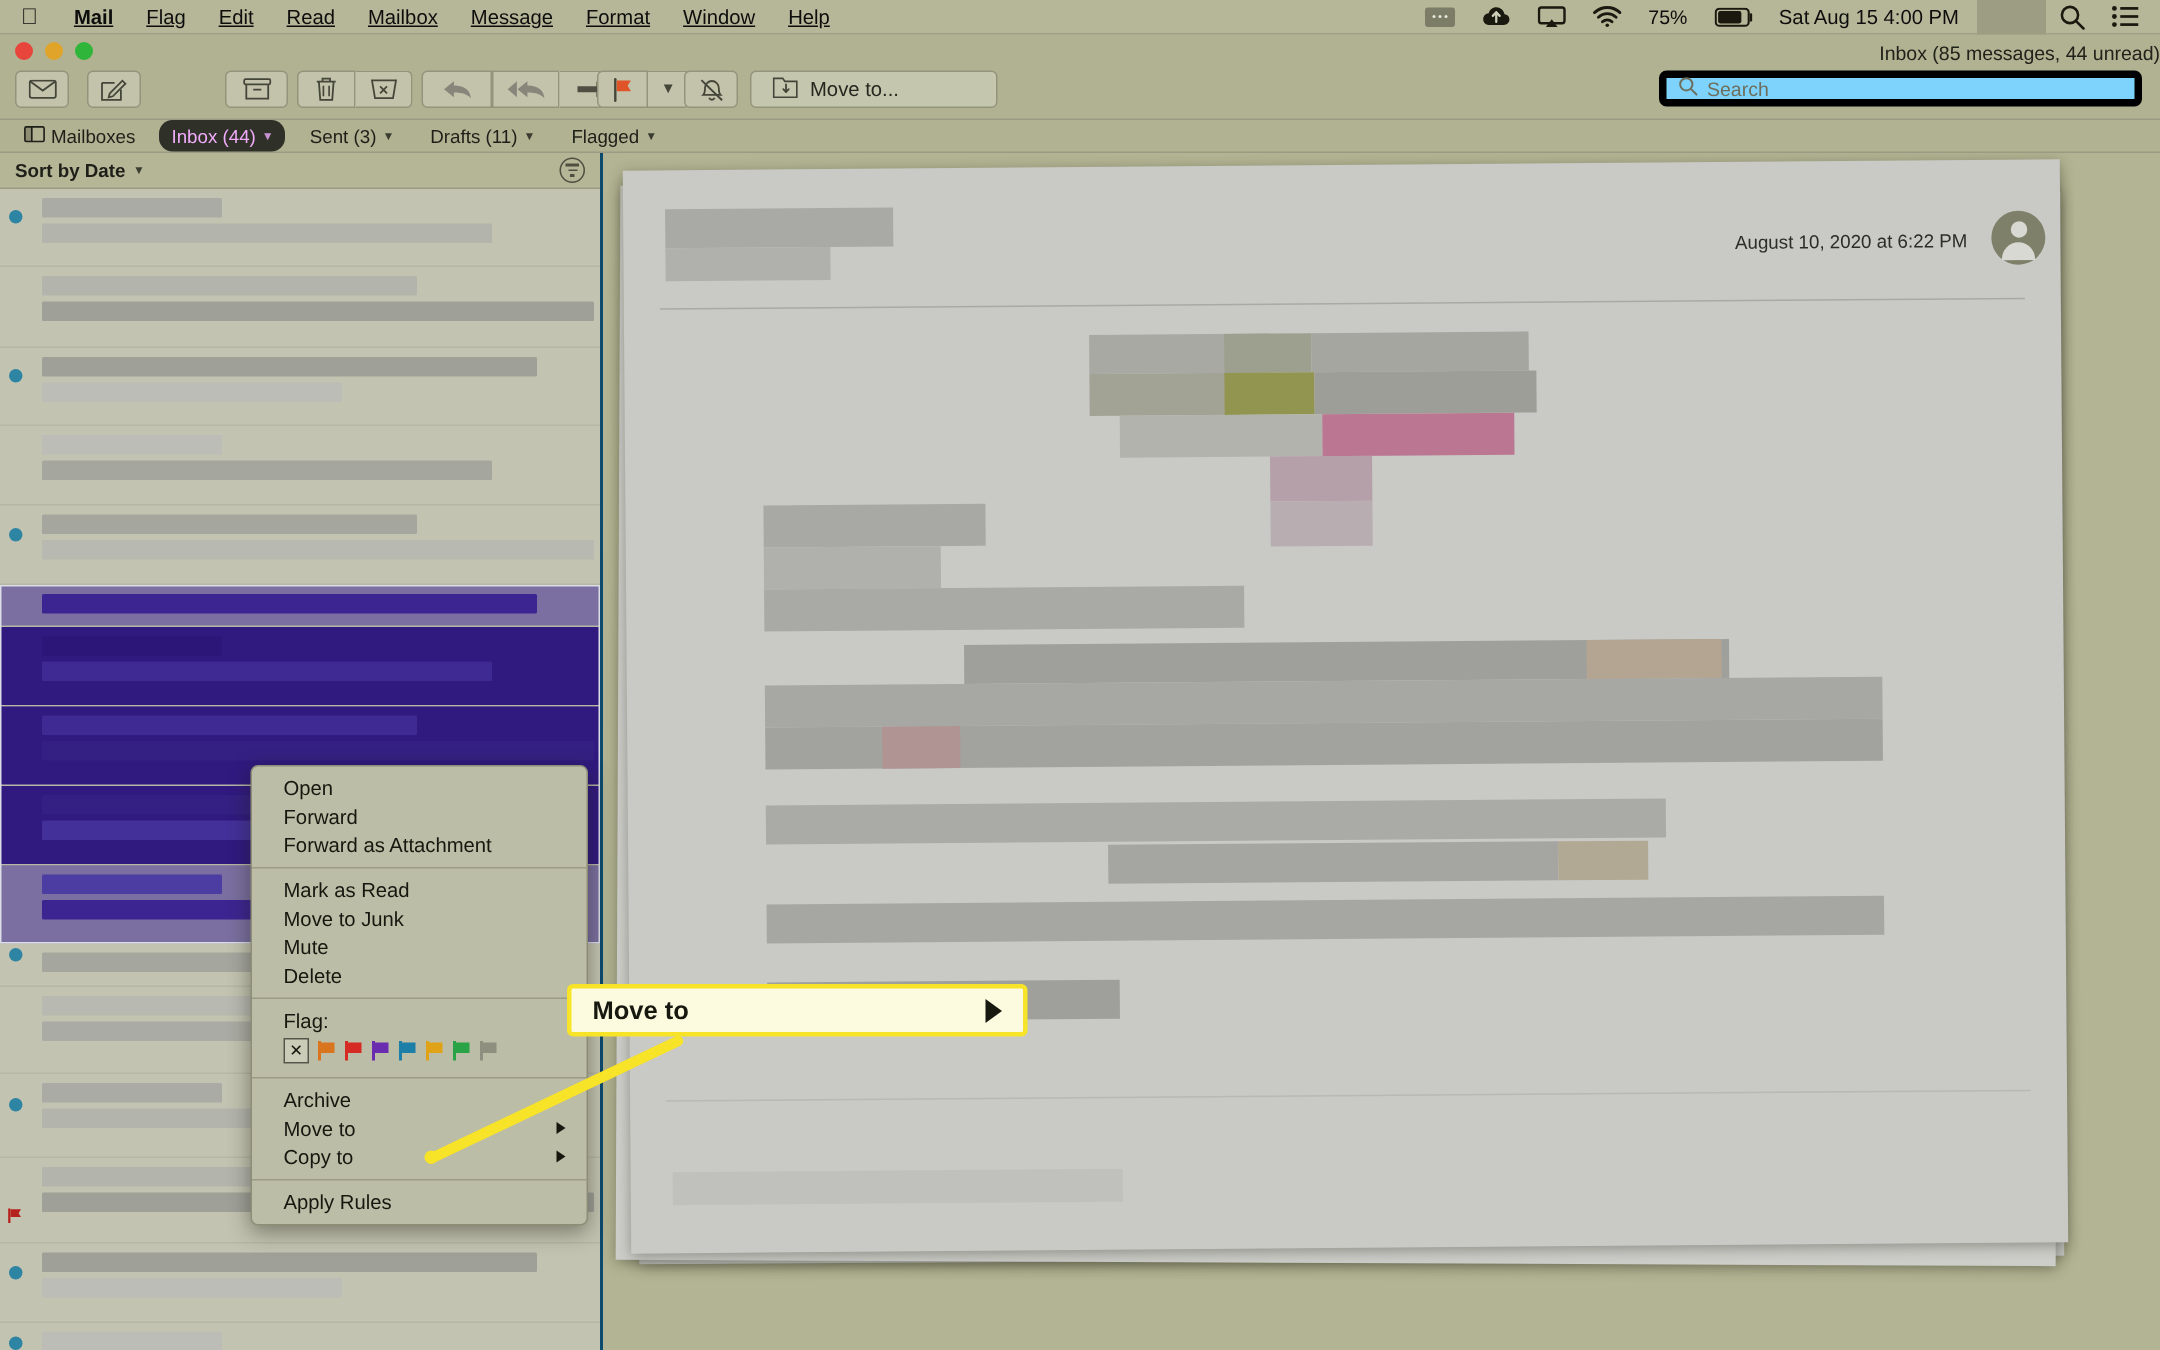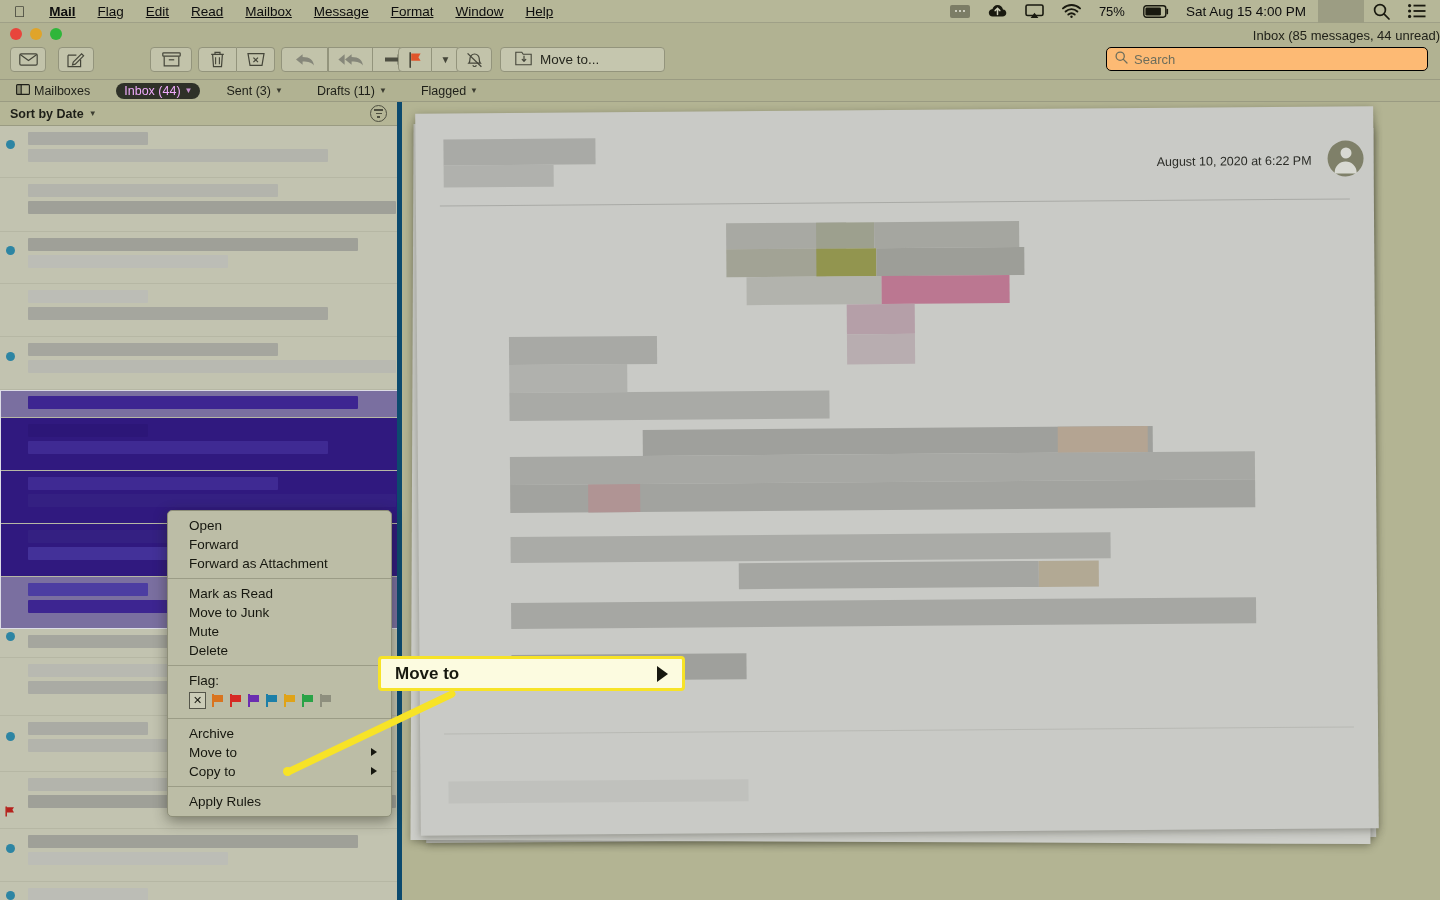--- a/index.html
+++ b/index.html
@@ -59,49 +59,49 @@
     background: #c2c3aa; border: 1px solid #93947c; border-radius: 4px;
     display: flex; align-items: center; justify-content: center;
     color: #2c2d23;
   }
   .tbtn.grp { border-radius: 0; }
   .tbtn.grp.l { border-radius: 4px 0 0 4px; }
   .tbtn.grp.r { border-radius: 0 4px 4px 0; border-left: none; }
 
   .searchbox {
     position: absolute; right: 12px; top: 0; width: 322px; height: 24px;
-    background: #fdba74; border: 1px solid #000000; border-radius: 5px;
+    background: #7dd3fc; border: 5px solid #000000; border-radius: 5px;
     display: flex; align-items: center; padding: 0 8px; gap: 6px;
     font-size: 13px; color: #6d6e5c;
   }
 
   .moveto-btn {
     position: absolute; left: 500px; top: 0; height: 25px; width: 165px;
     background: #c5c6ae; border: 1px solid #93947c; border-radius: 4px;
     display: flex; align-items: center; gap: 8px; padding-left: 14px;
     font-size: 13.5px; color: #26271e;
   }
 
   
   .favbar {
     position: relative; height: 22px; width: 100%;
     background: #b1b292; border-bottom: 1px solid #9a9b82;
-    display: flex; align-items: center; gap: 18px; padding-left: 8px;
+    display: flex; gap: 8px; padding-left: 8px;
     font-size: 12.5px; color: #1e1f18;
   }
   .fav { padding: 1px 8px; border-radius: 9px; display: flex; align-items: center; gap: 4px; white-space: nowrap; }
   .fav.active { background: #2f3128; color: #f0abfc; }
   .caret { font-size: 8px; opacity: .8; }
 
   
   .content { position: relative; width: 100%; height: 798px; display: flex; }
 
   .maillist {
     position: relative; width: 402px; height: 798px;
-    background: #c2c3b0; border-right: 5px solid #0c4a6e;
+    background: #c2c3b0; border-right: 2px solid #0c4a6e;
     overflow: hidden;
   }
   .sortbar {
     position: relative; height: 24px; background: #b5b696;
     border-bottom: 1px solid #9a9b82;
     display: flex; align-items: center; padding: 0 10px;
     font-size: 12.5px; color: #1e1f18; font-weight: bold;
   }
   .filter-ic {
     position: absolute; right: 10px; top: 3px;

